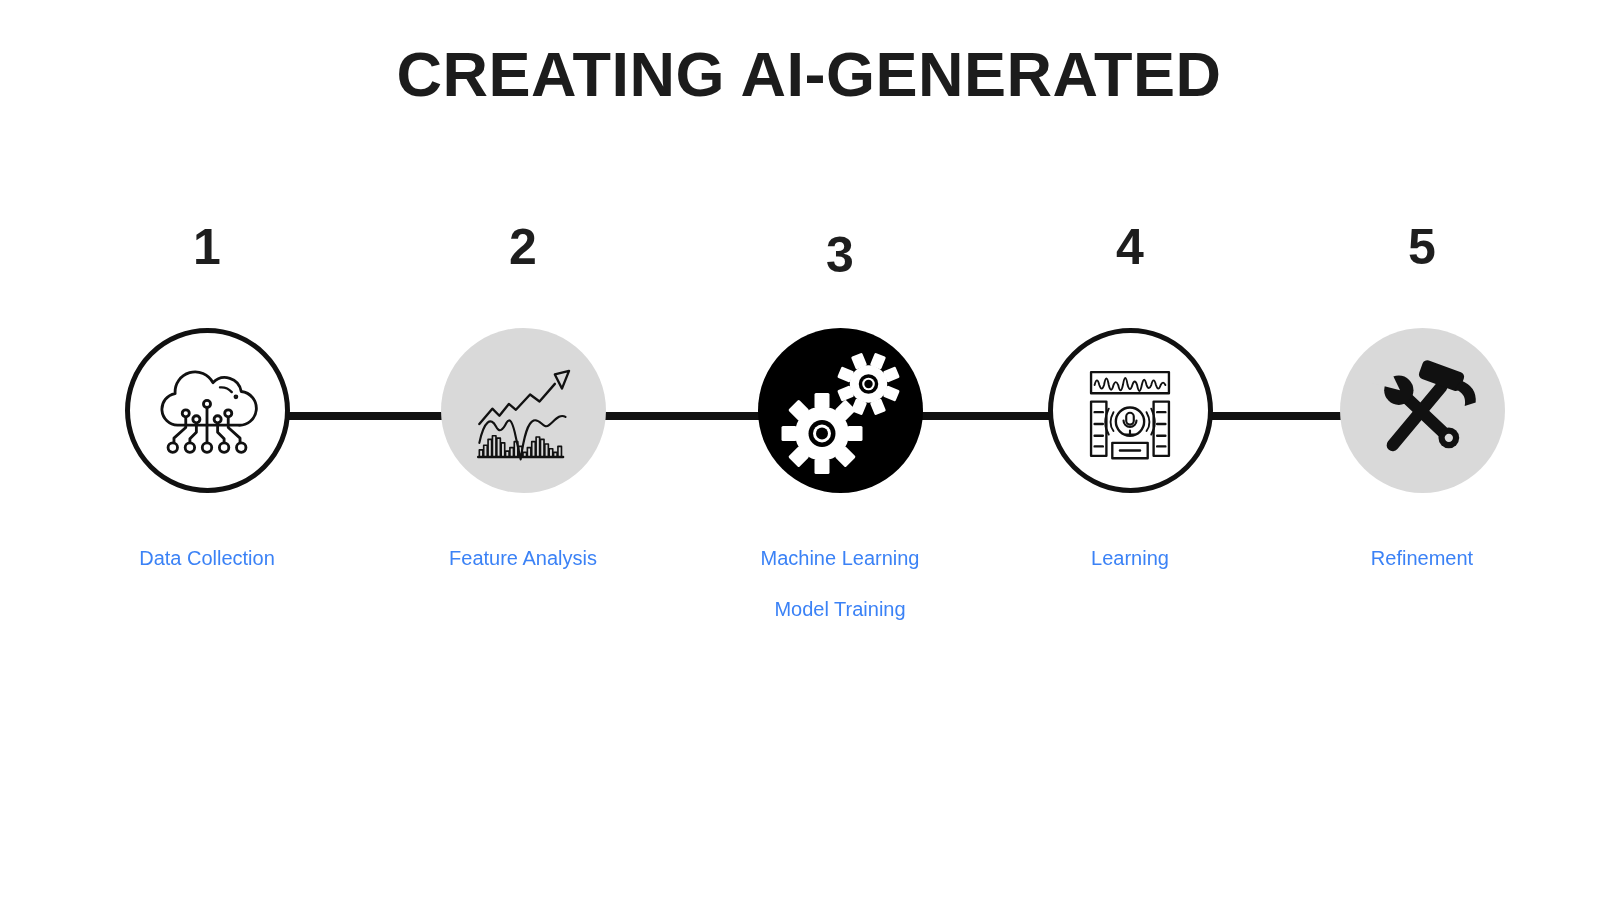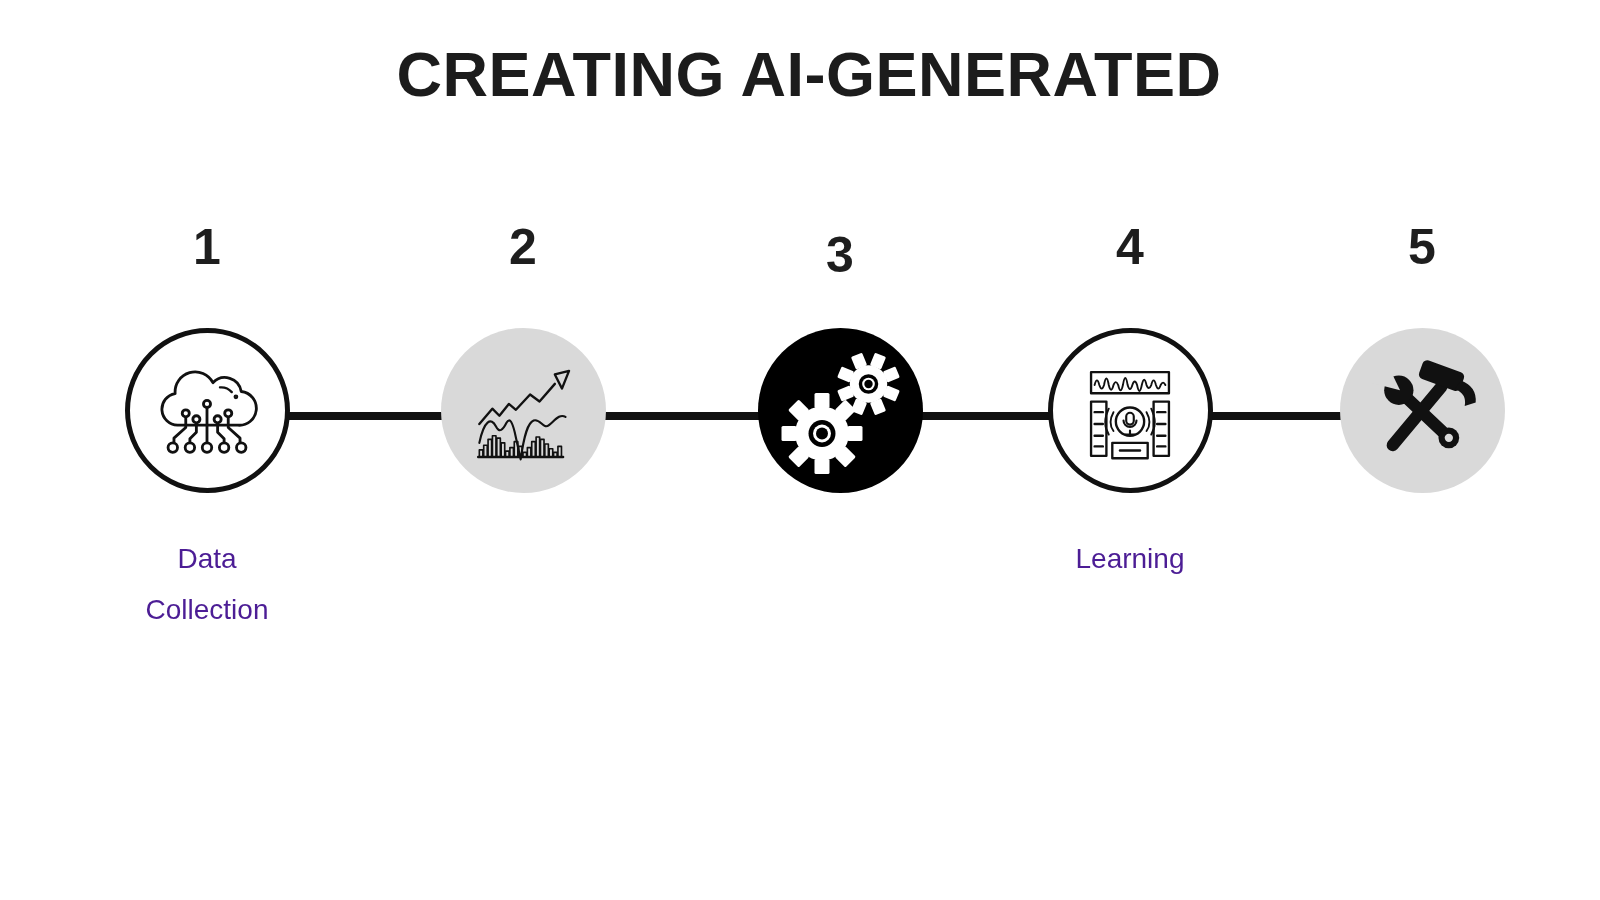--- a/index.html
+++ b/index.html
@@ -52,21 +52,21 @@
   .circle-outline{border:5px solid #111;background:#fff;}
   .circle-gray{background:var(--gray);}
   .circle-black{background:var(--black);}
 
   .step-circle svg{width:118px;height:118px;display:block;}
   .circle-black svg{width:150px;height:150px;}
   .circle-gray svg.tools{width:122px;height:122px;}
 
   .step-label{
     margin:40px auto 0 auto;width:175px;
-    font-size:28px;line-height:51px;font-weight:400;color:#4c1d95;
+    font-size:20px;line-height:51px;font-weight:400;color:#3b82f6;
   }
 </style>
 </head>
 <body>
 
 <div class="canvas">
 
   <h1 class="title">
     <span>CREATING AI-GENERATED</span><br>
   </h1>
@@ -131,20 +131,21 @@
       <rect x="61.1" y="72" width="3" height="17"></rect>
       <rect x="64.8" y="74" width="3" height="15"></rect>
       <rect x="68.5" y="78" width="3" height="11"></rect>
       <rect x="72.2" y="82" width="3" height="7"></rect>
       <rect x="75.9" y="85" width="3" height="4"></rect>
       <rect x="79.6" y="80" width="3" height="9"></rect>
     </g>
     <path d="M12 89H84" stroke-width="2"></path>
   </svg>
         </div>
+    <div class="step-label">Feature Analysis</div>
   </div>
 
   <div class="step">
     <div class="step-number">3</div>
     <div class="step-circle circle-black">
           <svg viewBox="0 0 100 100">
     <g fill="#ffffff">
 
       <rect x="33" y="38" width="10" height="10" rx="1" transform="rotate(0 38 65)"></rect>
       <rect x="33" y="38" width="10" height="10" rx="1" transform="rotate(45 38 65)"></rect>
@@ -167,20 +168,21 @@
       <rect x="65" y="11" width="8" height="9" rx="1" transform="rotate(247.5 69 32)"></rect>
       <rect x="65" y="11" width="8" height="9" rx="1" transform="rotate(292.5 69 32)"></rect>
       <rect x="65" y="11" width="8" height="9" rx="1" transform="rotate(337.5 69 32)"></rect>
       <circle cx="69" cy="32" r="12.5"></circle>
       <circle cx="69" cy="32" r="6.5" fill="#000"></circle>
       <circle cx="69" cy="32" r="4.2" fill="#fff"></circle>
       <circle cx="69" cy="32" r="2.8" fill="#000"></circle>
     </g>
   </svg>
         </div>
+    <div class="step-label">Machine Learning Model Training</div>
   </div>
 
   <div class="step">
     <div class="step-number">4</div>
     <div class="step-circle circle-outline">
           <svg viewBox="0 0 100 100" fill="none" stroke="#111" stroke-width="2" stroke-linecap="round" stroke-linejoin="round">
 
     <rect x="17" y="17" width="66" height="18"></rect>
     <path stroke-width="1.6" d="M20 28q2 -8 4 0q2 6 4 0q2 -11 4 0q2 8 4 0q2 -5 4 0q2 9 4 0q2 -12 4 0q2 7 4 0q2 -6 4 0q2 10 4 0q2 -9 4 0q2 5 4 0q2 -8 4 0q2 6 4 0q2 -4 4 0"></path>
 
@@ -212,15 +214,16 @@
       <path d="M82 25q13 5 12 18l-9 3q2 -10 -8 -14z"></path>
     </g>
 
     <line x1="34" y1="36" x2="70" y2="70" stroke="#111" stroke-width="10" stroke-linecap="round"></line>
     <circle cx="72" cy="72" r="8.5" fill="#111"></circle>
     <circle cx="72" cy="72" r="3.4" fill="var(--gray)"></circle>
     <circle cx="31" cy="33" r="12" fill="#111"></circle>
     <polygon points="32,33 9,27 19,6" fill="var(--gray)"></polygon>
   </svg>
         </div>
+    <div class="step-label">Refinement</div>
   </div>
 </div>
 </div>
 
 </body></html>

